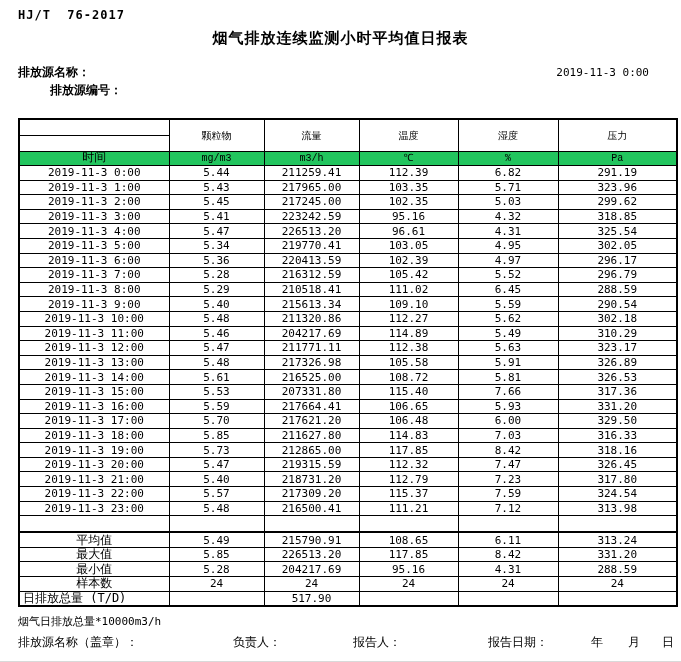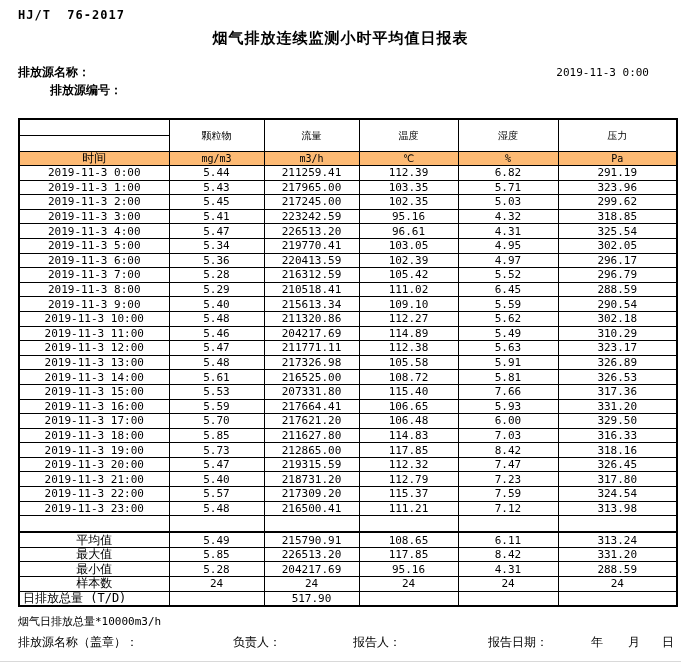--- a/index.html
+++ b/index.html
@@ -80,24 +80,25 @@
   }
   col.c-time { width: 150px; }
   col.c-pm   { width: 95px; }
   col.c-flow { width: 95px; }
   col.c-temp { width: 99px; }
   col.c-hum  { width: 100px; }
   col.c-pres { width: 119px; }
   tr.hrow td { height: 15px; font-size: 12px; }
   tr.hrow td.pollutant { font-size: 10px; }
   tr.unit-row td {
-    background: #fdba74;
+    background: #22c55e;
     height: 13px;
     font-size: 10px;
     line-height: 13px;
+    font-family: Liberation Mono, monospace;
   }
   tr.unit-row td.time-head { font-size: 12px; }
   tbody.data-rows td {
     height: 13.6px;
     line-height: 13px;
     font-size: 11px;
   }
   tr.spacer-row td {
     height: 15px;
     border-bottom: 2px solid #000;

